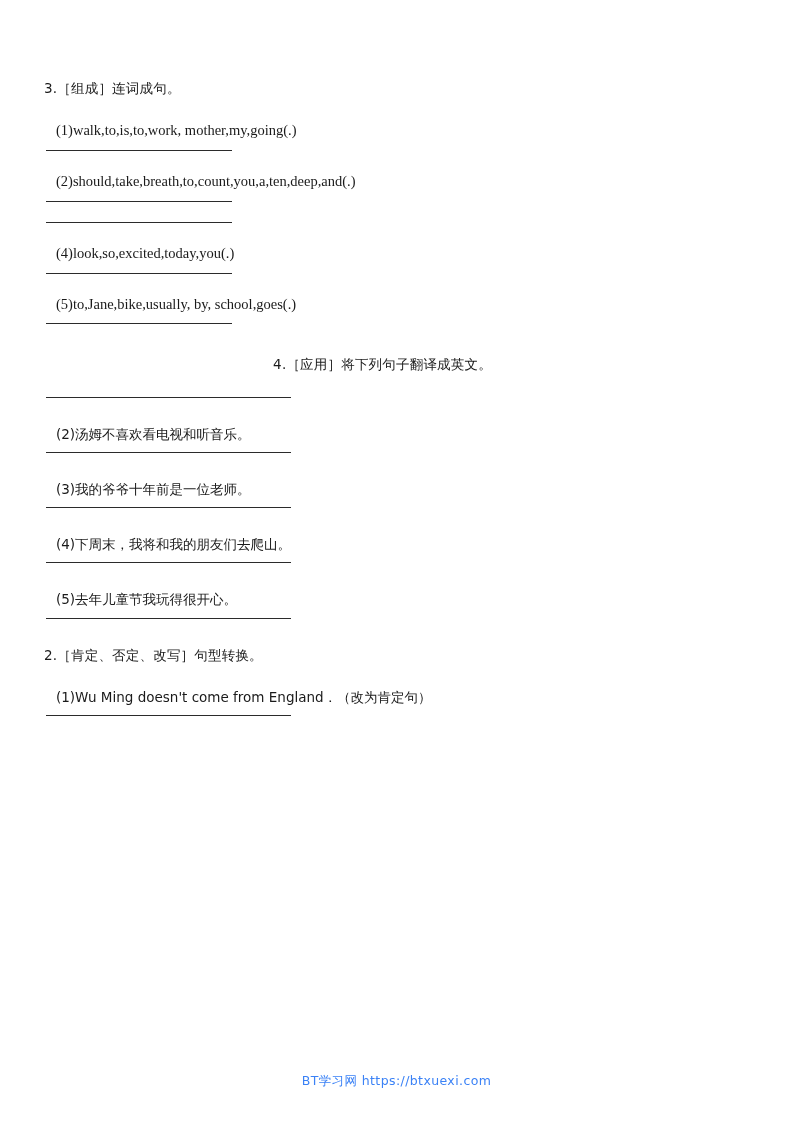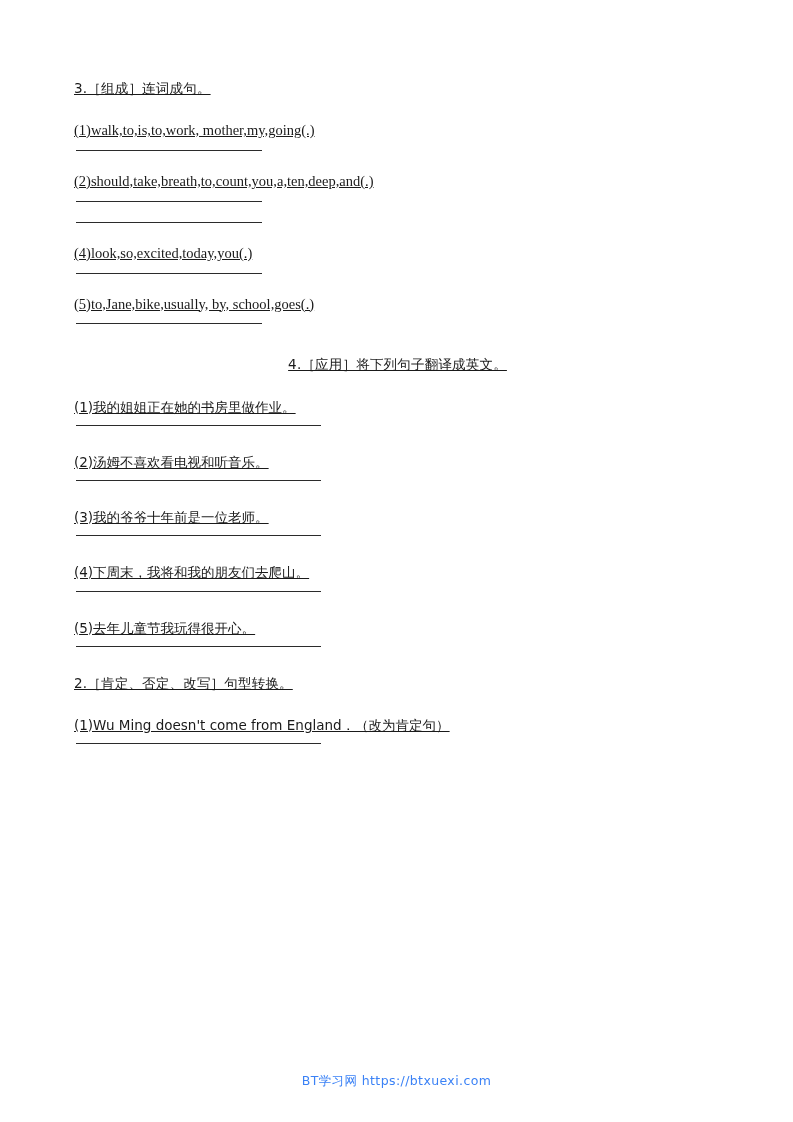--- a/index.html
+++ b/index.html
@@ -14,38 +14,37 @@
     font-family: "Liberation Serif", serif;
     color: #1a1a1a;
     overflow: hidden;
   }
   .page {
     position: absolute;
     left: 0; top: 0;
     width: 793px;
     height: 1122px;
     box-sizing: border-box;
-    padding: 78px 72px 0 74px;
-    text-decoration: underline;
+    padding: 78px 72px 0 44px;
   }
   .section-heading {
     font-family: "DejaVu Sans", sans-serif;
     font-size: 13.5px;
     line-height: 1.5;
     margin: 0 0 22px 0;
     letter-spacing: 0.2px;
   }
   .section-heading.spaced-top {
     margin-top: 30px;
     text-align: center;
   }
   .item {
     font-size: 14.5px;
     line-height: 1.5;
-    margin: 0 0 8px 0;
+    margin: 0 0 8px 12px;
     font-family: "Liberation Serif", serif;
   }
   .item.cn {
     font-family: "DejaVu Sans", sans-serif;
     font-size: 13.5px;
   }
   .blank-short {
     width: 186px;
     border-bottom: 1px solid #2b2b2b;
     height: 0;
@@ -88,21 +87,20 @@
     <div class="item">(4)look,so,excited,today,you(.)</div>
     <div class="blank-short"></div>
 
     <div class="item">(5)to,Jane,bike,usually, by, school,goes(.)</div>
     <div class="blank-short"></div>
   </div>
 
   <div>
     <div class="section-heading spaced-top">4.［应用］将下列句子翻译成英文。</div>
 
-    <div class="item cn">(1)我的姐姐正在她的书房里做作业。</div>
     <div class="blank-long"></div>
 
     <div class="item cn">(2)汤姆不喜欢看电视和听音乐。</div>
     <div class="blank-long"></div>
 
     <div class="item cn">(3)我的爷爷十年前是一位老师。</div>
     <div class="blank-long"></div>
 
     <div class="item cn">(4)下周末，我将和我的朋友们去爬山。</div>
     <div class="blank-long"></div>

